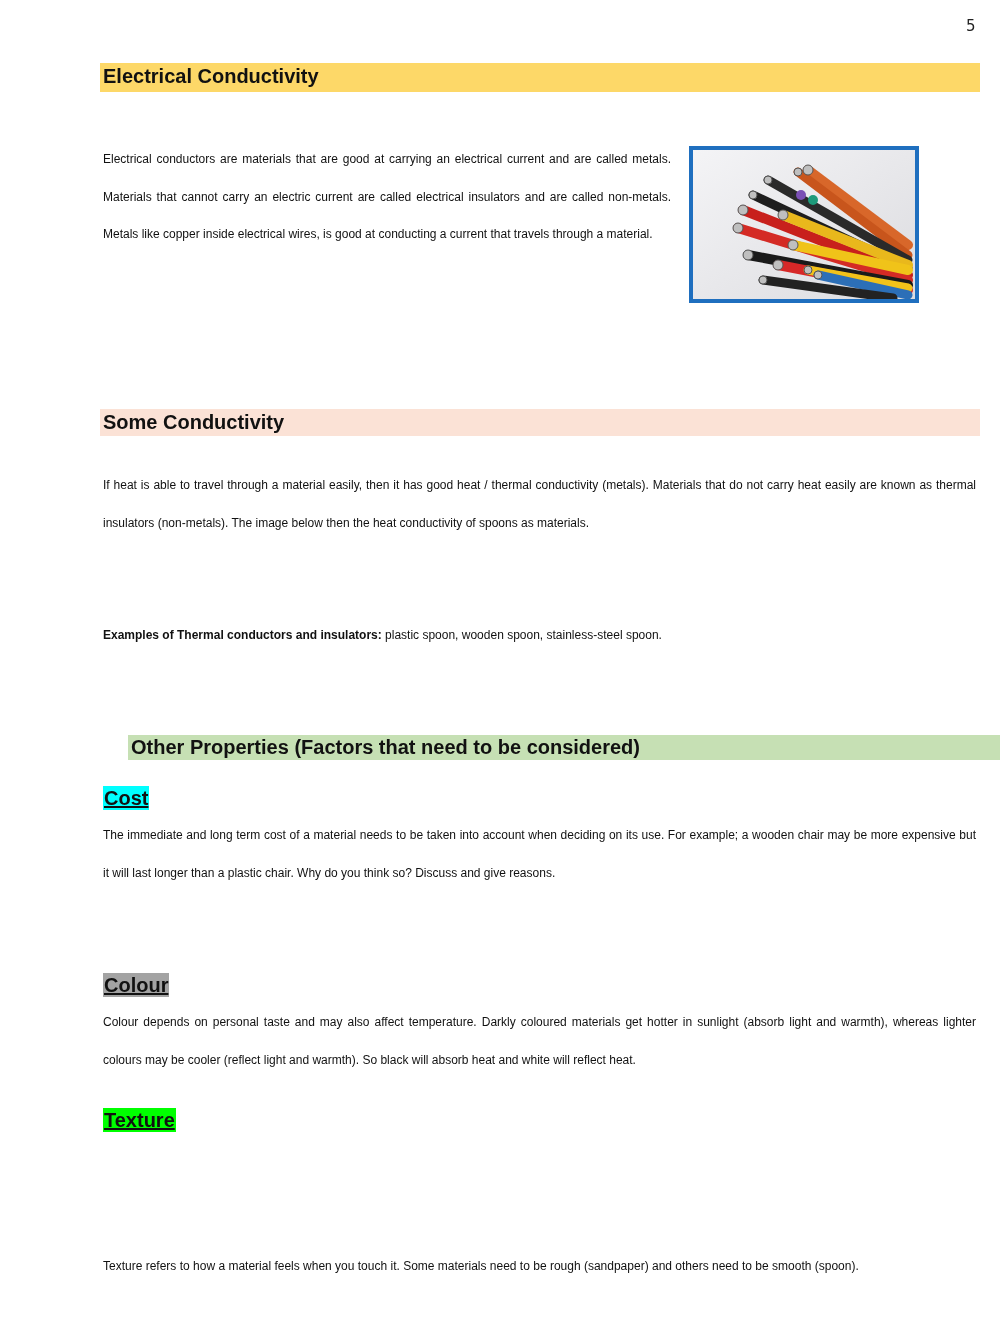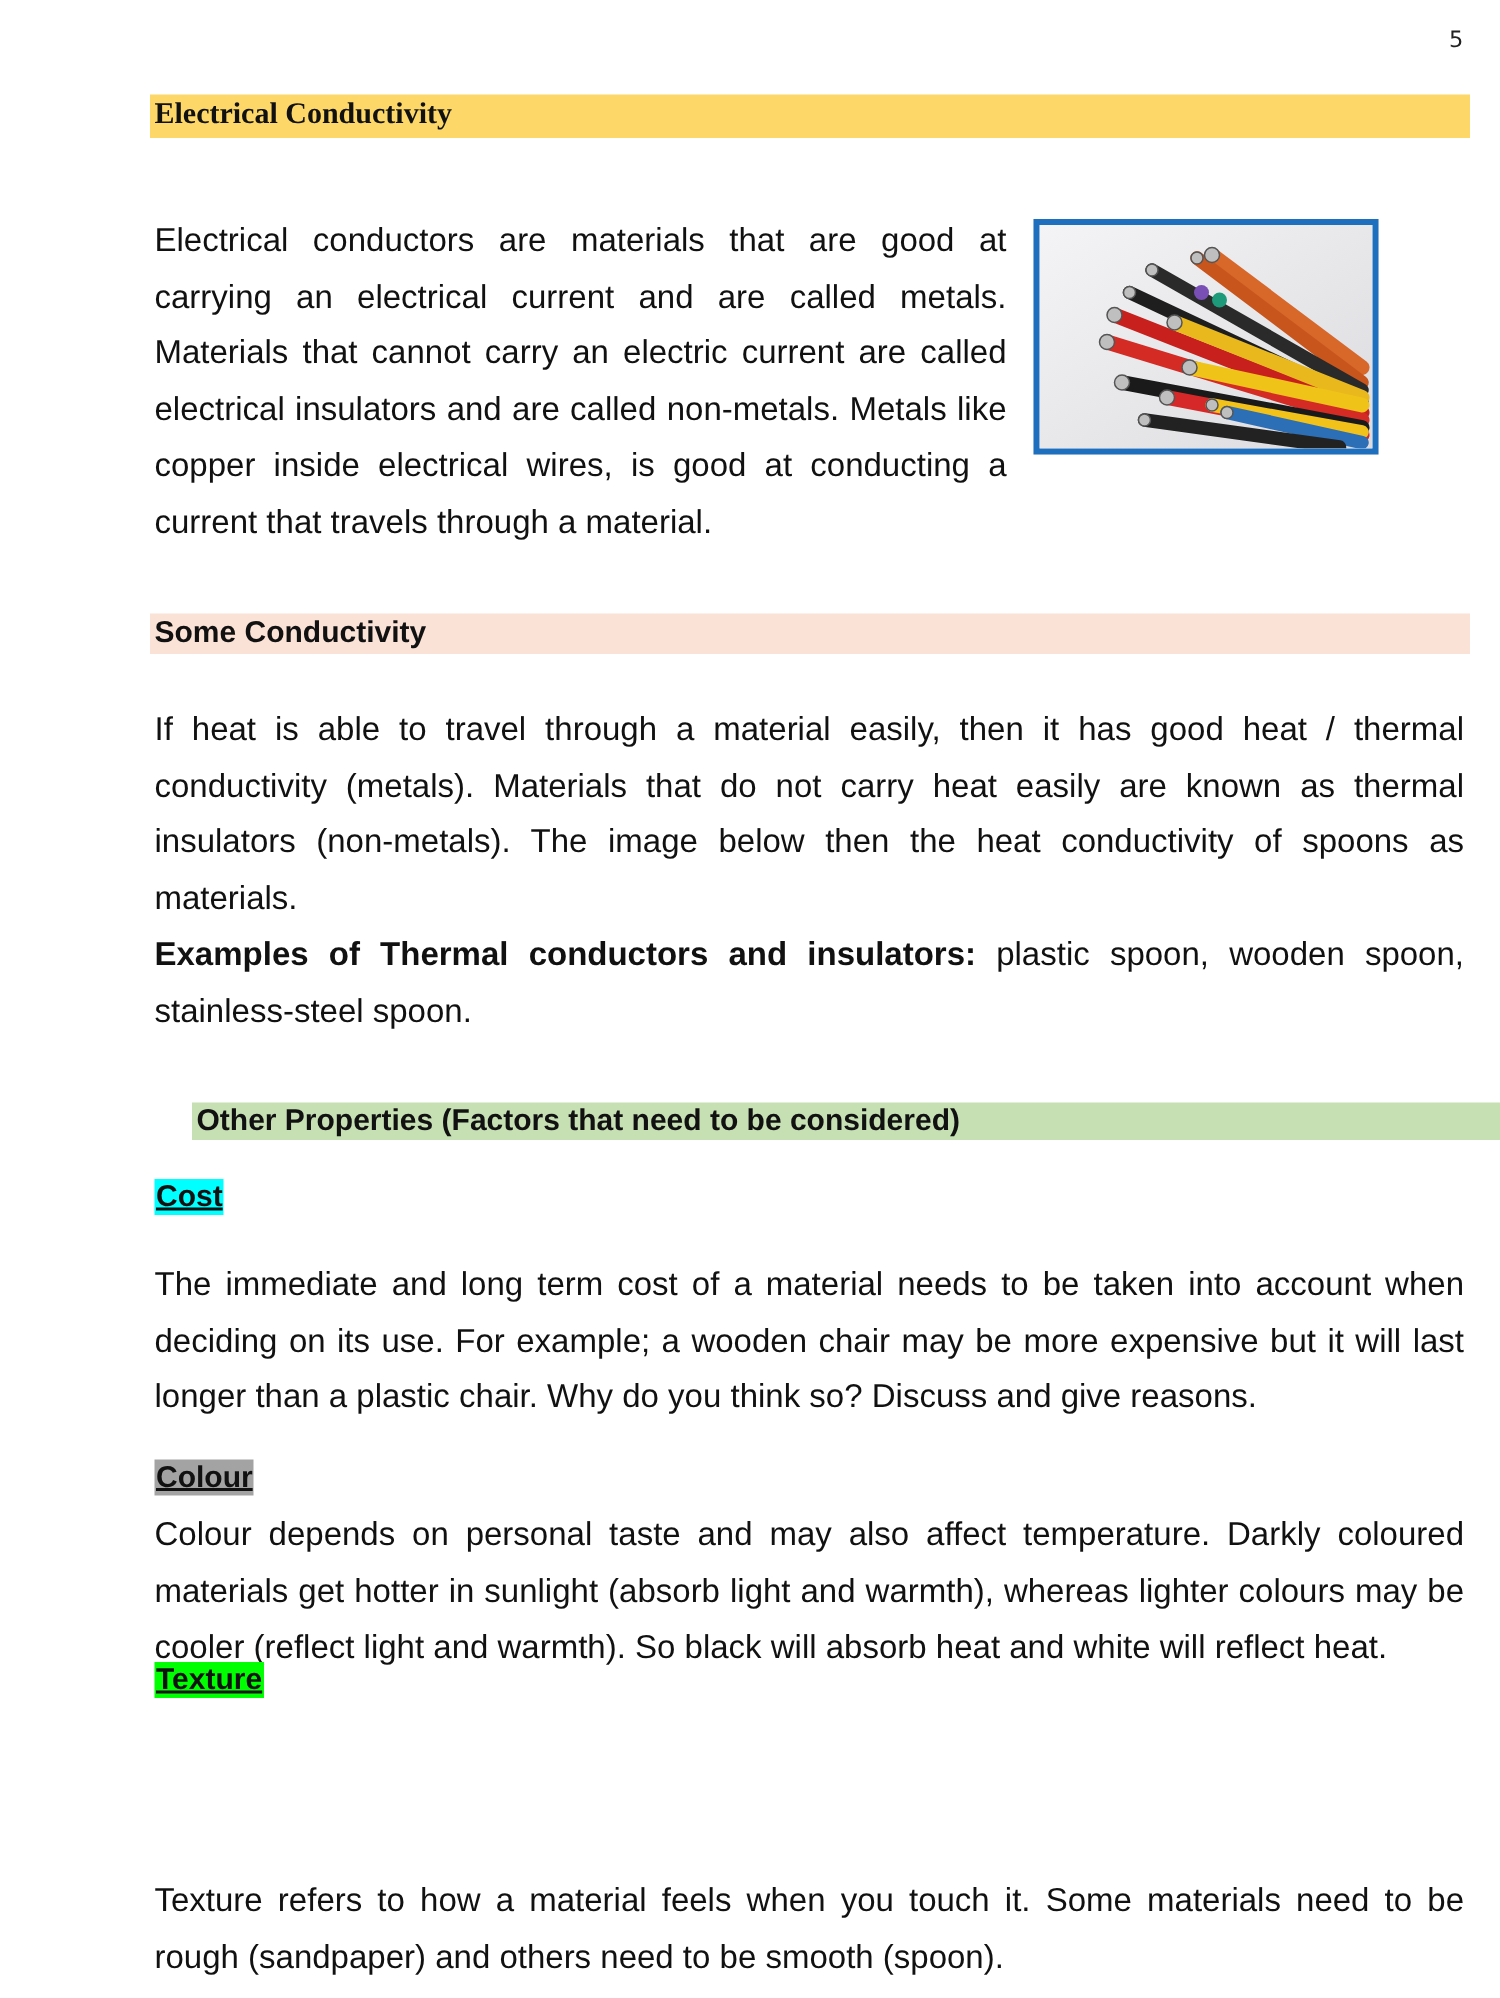--- a/index.html
+++ b/index.html
@@ -1,30 +1,30 @@
 <!DOCTYPE html>
 <html><head>
 <meta charset="utf-8">
 <style>
   html, body { margin:0; padding:0; background:#ffffff; }
   body { width:1000px; height:1332px; position:relative; overflow:hidden;
          font-family:"Liberation Sans", sans-serif; color:#111; }
   .page-num { position:absolute; top:17px; left:966px; font-size:15px; color:#222; font-family:"DejaVu Sans", sans-serif; }
   .heading-bar { position:absolute; left:100px; width:880px; font-weight:bold; font-size:20px; padding-left:3px; box-sizing:border-box; }
-  .para { position:absolute; left:103px; font-size:22px; line-height:37.6px; text-align:justify; text-align-last:left; }
+  .para { position:absolute; left:103px; font-size:12px; line-height:37.6px; text-align:justify; text-align-last:left; }
   .sub { position:absolute; left:103px; font-weight:bold; font-size:20px; text-decoration:underline; line-height:24px; padding:0 1px; }
   .b { font-weight:bold; }
   .img-frame { position:absolute; left:689px; top:146px; width:230px; height:157px; border:4px solid #1f6fbf; box-sizing:border-box; background:#ececee; overflow:hidden; }
 </style>
 </head>
 <body>
 
 <div class="page-num">5</div>
 
-<div class="heading-bar" style="top:63px;height:29px;line-height:27px;background:#fdd868;font-family:Liberation Serif, serif;">Electrical Conductivity</div>
+<div class="heading-bar" style="top:63px;height:29px;line-height:27px;background:#fdd868;">Electrical Conductivity</div>
 
 <div class="para" style="top:141px;width:568px;">Electrical conductors are materials that are good at carrying an electrical current and are called metals. Materials that cannot carry an electric current are called electrical insulators and are called non-metals. Metals like copper inside electrical wires, is good at conducting a current that travels through a material.</div>
 
 <div class="img-frame">
   <svg width="222" height="149" viewBox="0 0 222 149">
     <defs>
       <linearGradient id="bg" x1="0" y1="0" x2="1" y2="1">
         <stop offset="0" stop-color="#f4f4f6"></stop>
           <stop offset="1" stop-color="#dcdce0"></stop>
       </linearGradient>
@@ -69,19 +69,19 @@
 
 <div class="para" style="top:467px;width:873px;">If heat is able to travel through a material easily, then it has good heat / thermal conductivity (metals). Materials that do not carry heat easily are known as thermal insulators (non-metals). The image below then the heat conductivity of spoons as materials.</div>
 
 <div class="para" style="top:617px;width:873px;">
   <span class="b">Examples of Thermal conductors and insulators:</span><span> plastic spoon, wooden spoon, stainless-steel spoon.</span>
 </div>
 
 <div class="heading-bar" style="top:735px;height:25px;line-height:25px;background:#c6e0b4;margin-left:28px;">Other Properties (Factors that need to be considered)</div>
 
 <div class="sub" style="top:786px;background:#00ffff;">Cost</div>
-<div class="para" style="top:817px;width:873px;margin-top:20px;">The immediate and long term cost of a material needs to be taken into account when deciding on its use. For example; a wooden chair may be more expensive but it will last longer than a plastic chair. Why do you think so? Discuss and give reasons.</div>
+<div class="para" style="top:817px;width:873px;">The immediate and long term cost of a material needs to be taken into account when deciding on its use. For example; a wooden chair may be more expensive but it will last longer than a plastic chair. Why do you think so? Discuss and give reasons.</div>
 
 <div class="sub" style="top:973px;background:#a3a3a3;">Colour</div>
 <div class="para" style="top:1004px;width:873px;">Colour depends on personal taste and may also affect temperature. Darkly coloured materials get hotter in sunlight (absorb light and warmth), whereas lighter colours may be cooler (reflect light and warmth). So black will absorb heat and white will reflect heat.</div>
 
 <div class="sub" style="top:1108px;background:#00ff00;">Texture</div>
 <div class="para" style="top:1248px;width:873px;">Texture refers to how a material feels when you touch it. Some materials need to be rough (sandpaper) and others need to be smooth (spoon).</div>
 
 </body></html>

